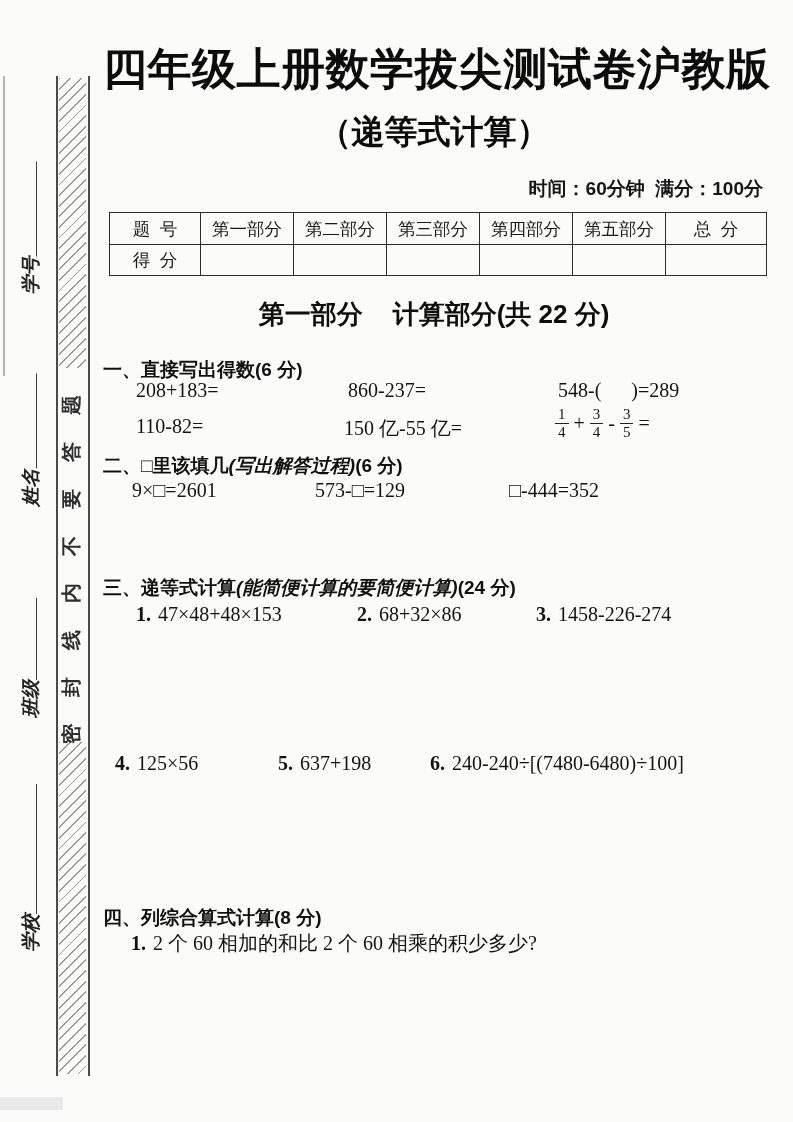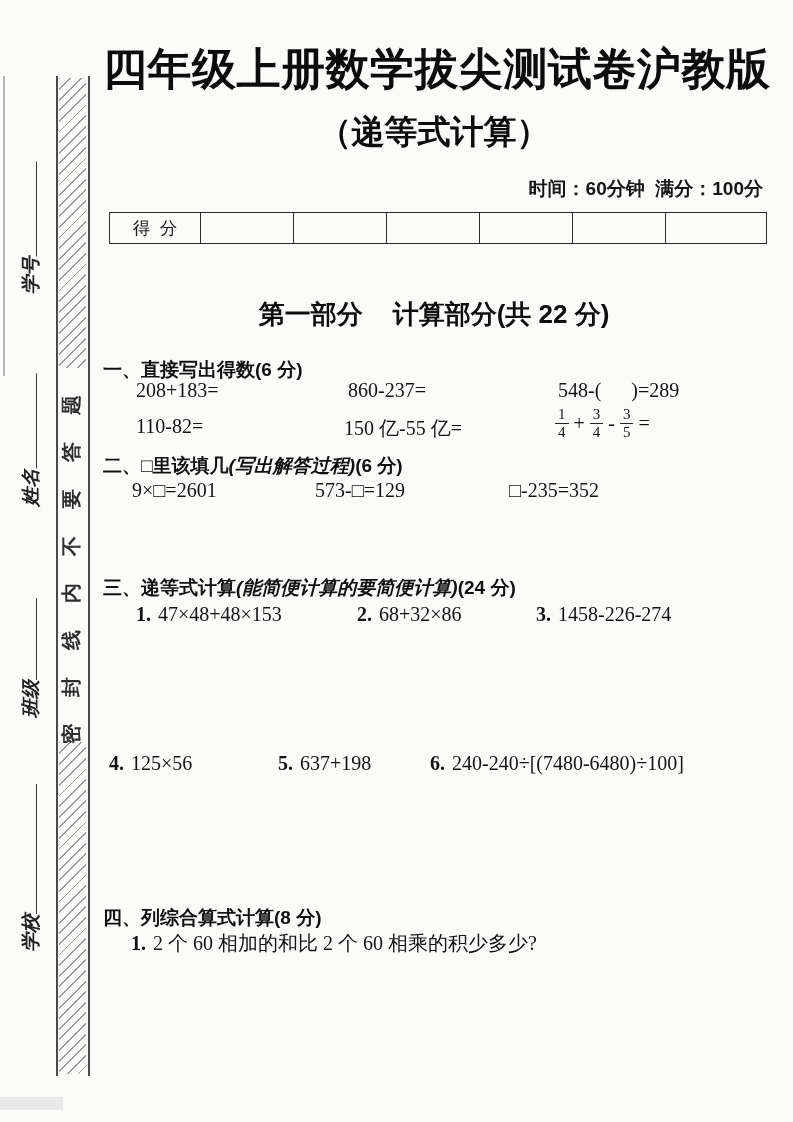--- a/index.html
+++ b/index.html
@@ -108,20 +108,29 @@
     <colgroup>
       <col style="width:91px">
         <col style="width:93px">
         <col style="width:93px">
         <col style="width:93px">
       <col style="width:93px">
         <col style="width:93px">
         <col style="width:101px">
     </colgroup>
     <tbody>
+      <tr class="hdr">
+        <td>题  号</td>
+        <td>第一部分</td>
+        <td>第二部分</td>
+        <td>第三部分</td>
+        <td>第四部分</td>
+        <td>第五部分</td>
+        <td>总  分</td>
+      </tr>
       <tr class="scr">
         <td>得  分</td>
         <td></td>
         <td></td>
         <td></td>
         <td></td>
         <td></td>
         <td></td>
       </tr>
     </tbody>
@@ -145,31 +154,31 @@
       <span class="op">-</span>
       <span class="frac"><span class="num">3</span><span class="den">5</span></span>
       <span class="op">=</span>
     </span>
   </div>
 
   <div class="q-heading" style="top:453px"><span>二、□里该填几</span><span class="note">(写出解答过程)</span><span>(6 分)</span></div>
   <div class="row" style="top:479px">
     <span class="itm" style="left:29px">9×□=2601</span>
     <span class="itm" style="left:212px">573-□=129</span>
-    <span class="itm" style="left:406px">□-235=352</span>
+    <span class="itm" style="left:406px">□-444=352</span>
   </div>
 
   <div class="q-heading" style="top:575px"><span>三、递等式计算</span><span class="note">(能简便计算的要简便计算)</span><span>(24 分)</span></div>
   <div class="row" style="top:603px">
     <span class="itm" style="left:33px"><span class="qno">1.</span><span>47×48+48×153</span></span>
     <span class="itm" style="left:254px"><span class="qno">2.</span><span>68+32×86</span></span>
     <span class="itm" style="left:433px"><span class="qno">3.</span><span>1458-226-274</span></span>
   </div>
   <div class="row" style="top:752px">
-    <span class="itm" style="left:6px"><span class="qno">4.</span><span>125×56</span></span>
+    <span class="itm" style="left:12px"><span class="qno">4.</span><span>125×56</span></span>
     <span class="itm" style="left:175px"><span class="qno">5.</span><span>637+198</span></span>
     <span class="itm" style="left:327px"><span class="qno">6.</span><span>240-240÷[(7480-6480)÷100]</span></span>
   </div>
 
   <div class="q-heading" style="top:905px"><span>四、列综合算式计算</span><span>(8 分)</span></div>
   <div class="row" style="top:930px">
     <span class="itm" style="left:28px"><span class="qno">1.</span><span>2 个 60 相加的和比 2 个 60 相乘的积少多少?</span></span>
   </div>
 
 </div>

